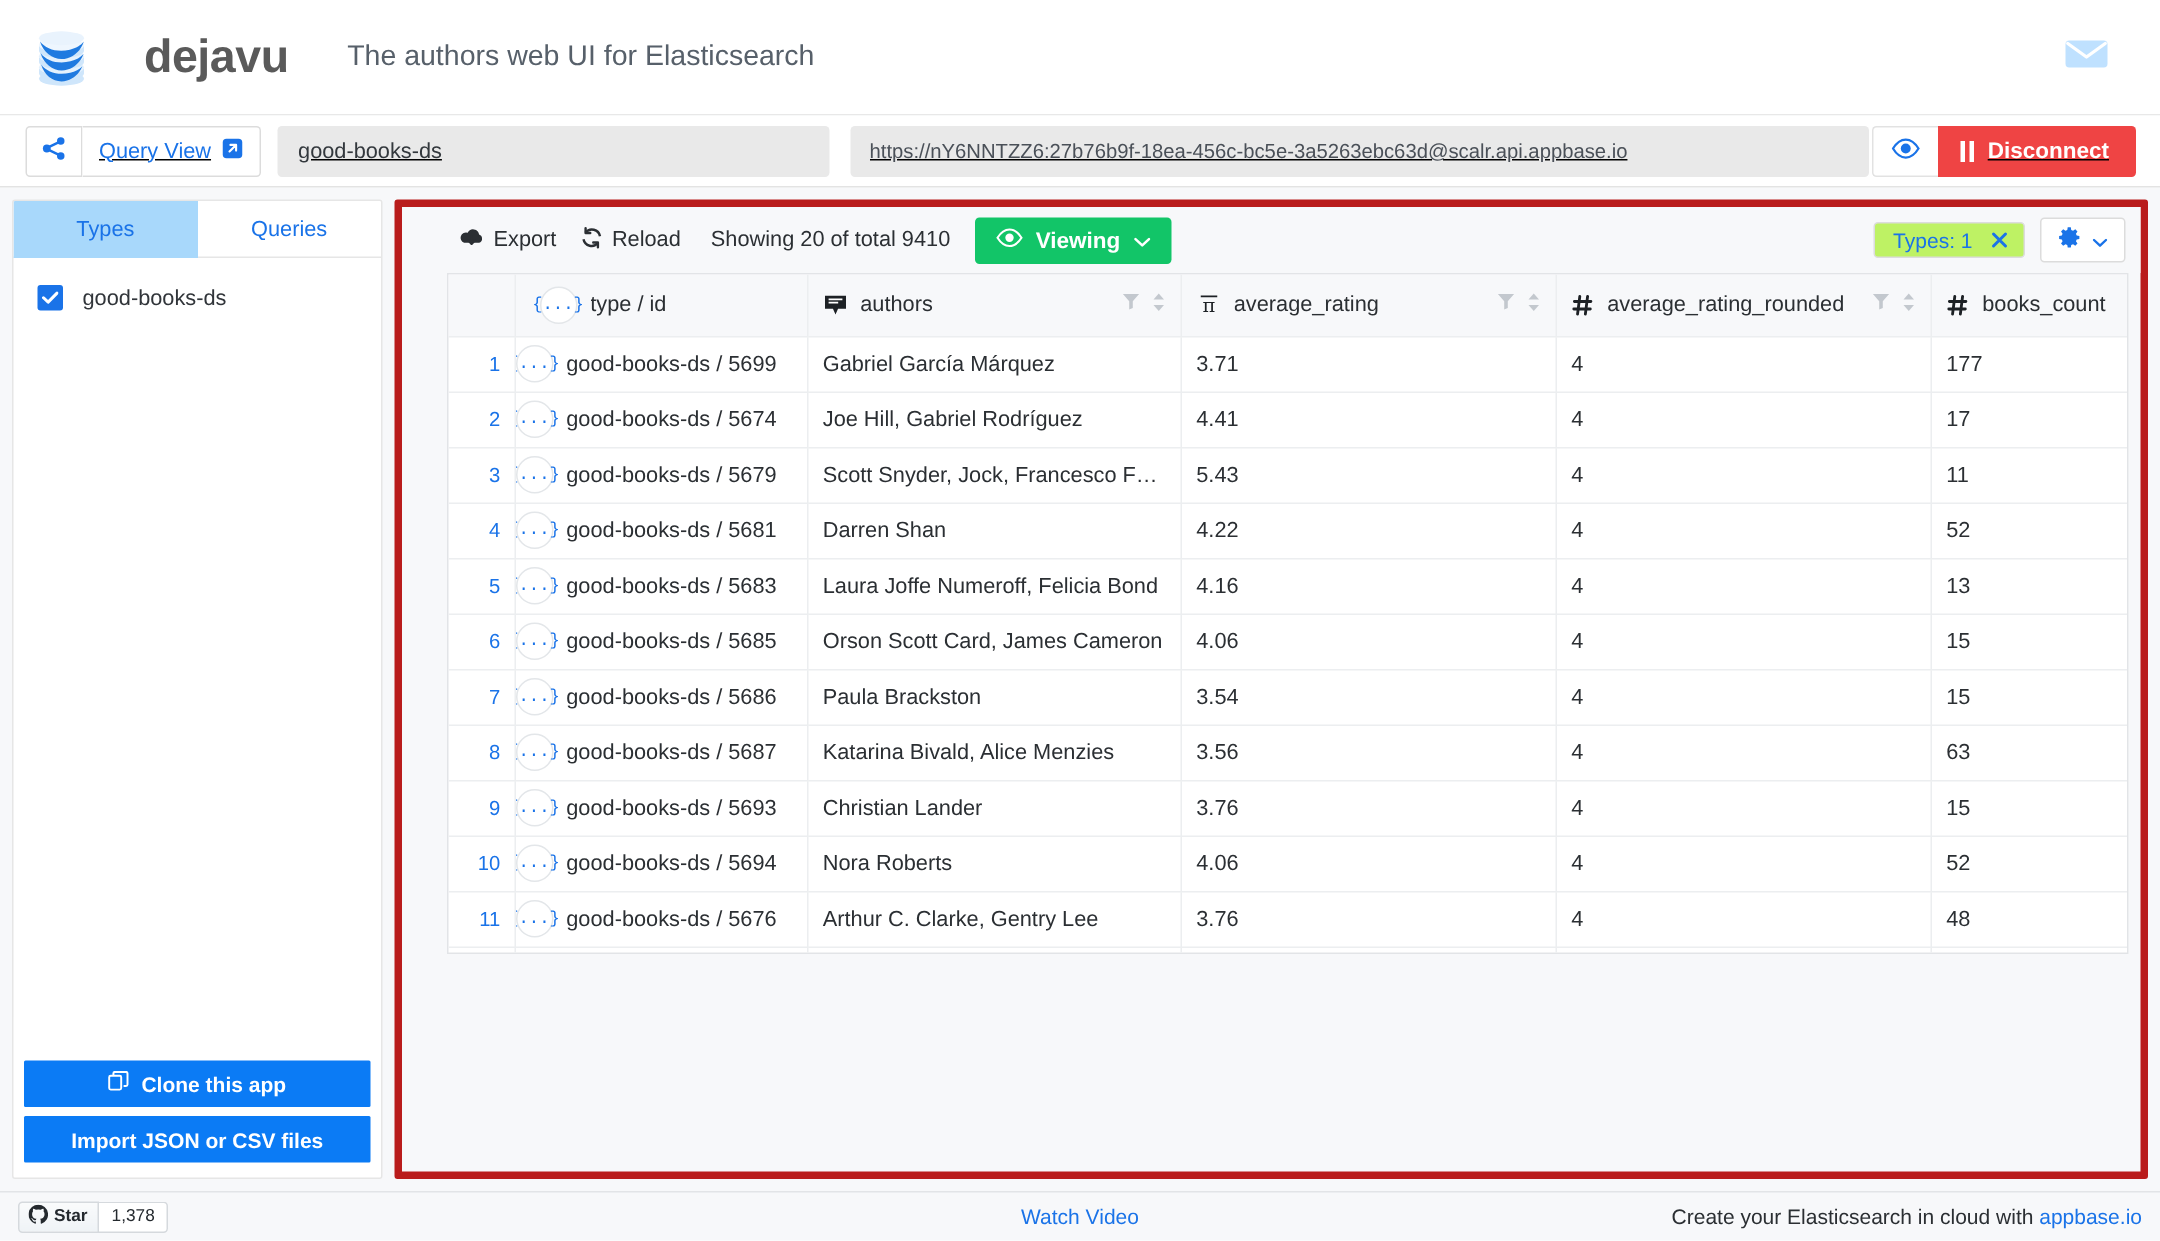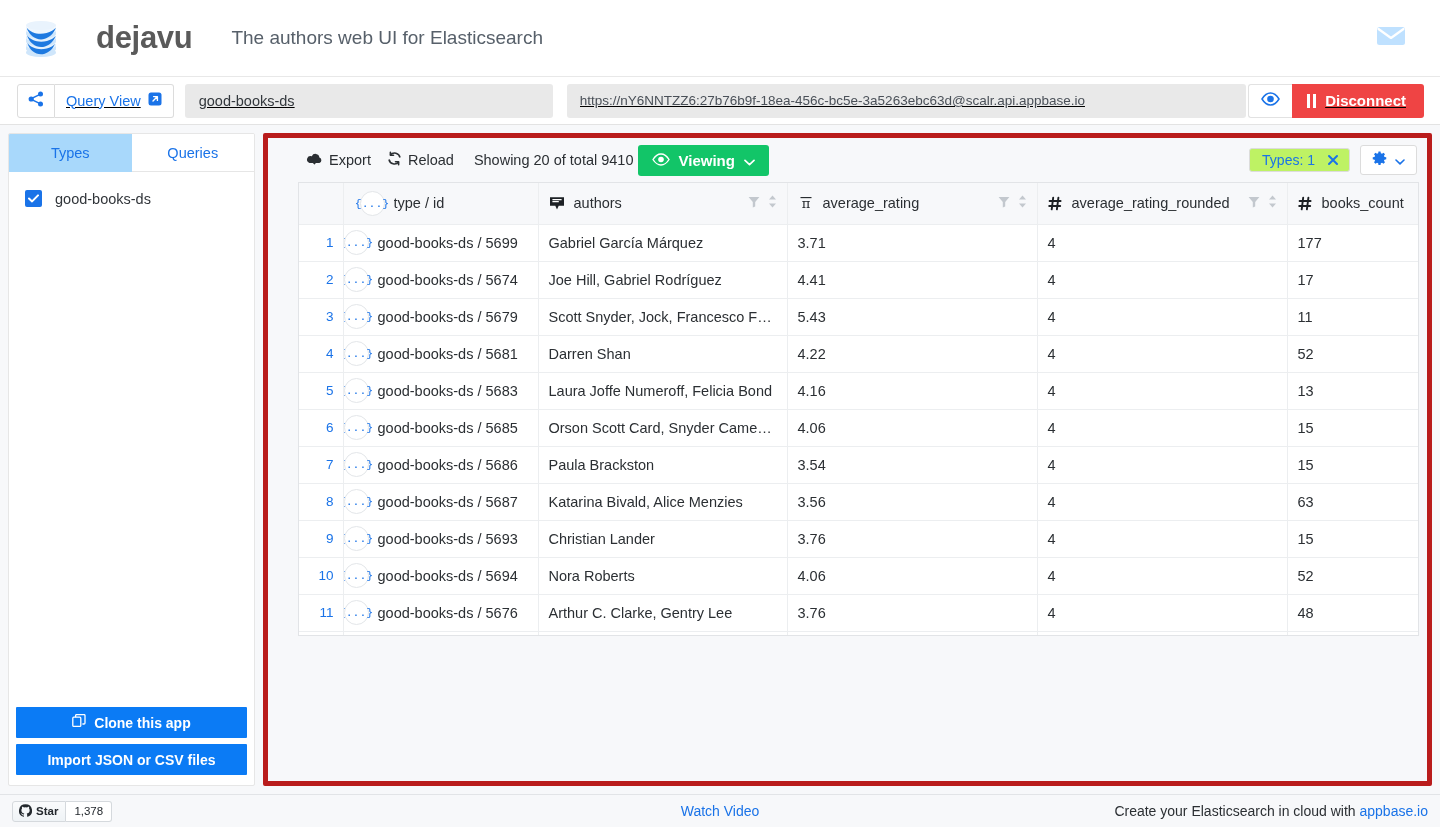--- a/index.html
+++ b/index.html
@@ -107,21 +107,21 @@
   }
   .tb-btn {
     display: flex; align-items: center; gap: 6px; height: 28px; padding: 0 8px;
     background: transparent; border: none; font-size: 14.5px; color: #2b2f33;
     cursor: pointer; font-family: inherit;
   }
   .showing { font-size: 14.5px; color: #2b2f33; margin-left: 12px; white-space: nowrap; }
   .viewing-btn {
     display: flex; align-items: center; gap: 9px; height: 31px; padding: 0 14px;
     background: #12c568; color: #fff; border: none; border-radius: 3px;
-    font-size: 15px; font-weight: 600; cursor: pointer; margin-left: 4px; font-family: inherit; justify-content: flex-end;
+    font-size: 15px; font-weight: 600; cursor: pointer; margin-left: 16px; font-family: inherit; justify-content: flex-end;
   }
   .tb-spacer { flex: 1; }
   .types-chip {
     display: flex; align-items: center; height: 24px; border: 1px solid #dcdcdc;
     background: #bef264; border-radius: 3px; overflow: hidden; cursor: pointer;
   }
   .types-chip .lbl { padding: 0 10px 0 12px; font-size: 14px; color: #1a73e8; }
   .types-chip .x {
     padding: 0 10px 0 2px; color: #1a73e8; font-size: 14px; font-weight: 700;
     display: flex; align-items: center; height: 100%;
@@ -543,21 +543,21 @@
             </tr>
 
             <tr>
               <td class="rownum">6</td>
               <td class="typeid">
                   <div class="typeid-in">
                     <span class="json-circle">{...}</span>
                     <span class="truncate">good-books-ds / 5685</span>
                   </div>
                 </td>
-              <td>Orson Scott Card, Snyder Cameron</td>
+              <td>Orson Scott Card, James Cameron</td>
               <td>4.06</td>
               <td>4</td>
               <td>15</td>
             </tr>
 
             <tr>
               <td class="rownum">7</td>
               <td class="typeid">
                   <div class="typeid-in">
                     <span class="json-circle">{...}</span>

